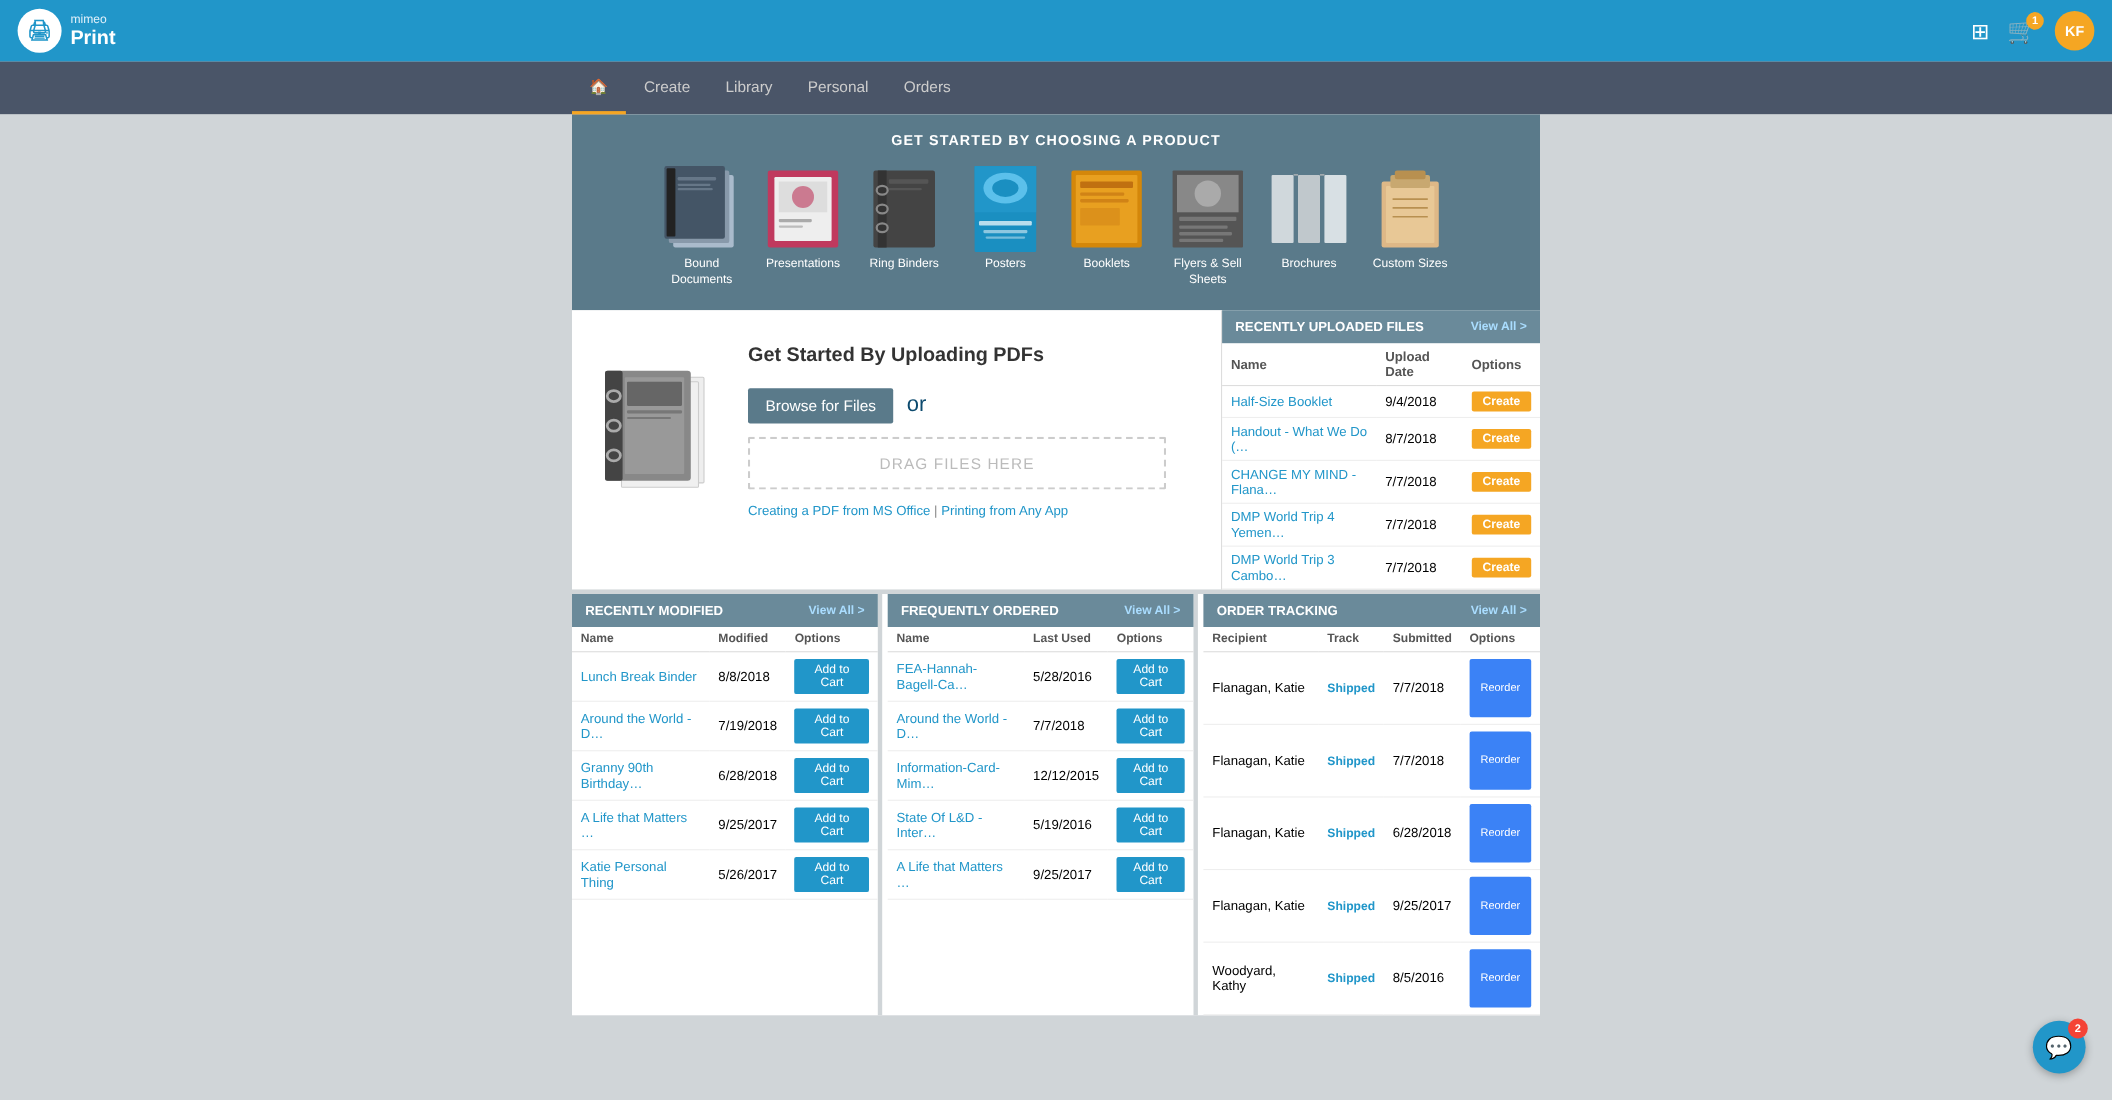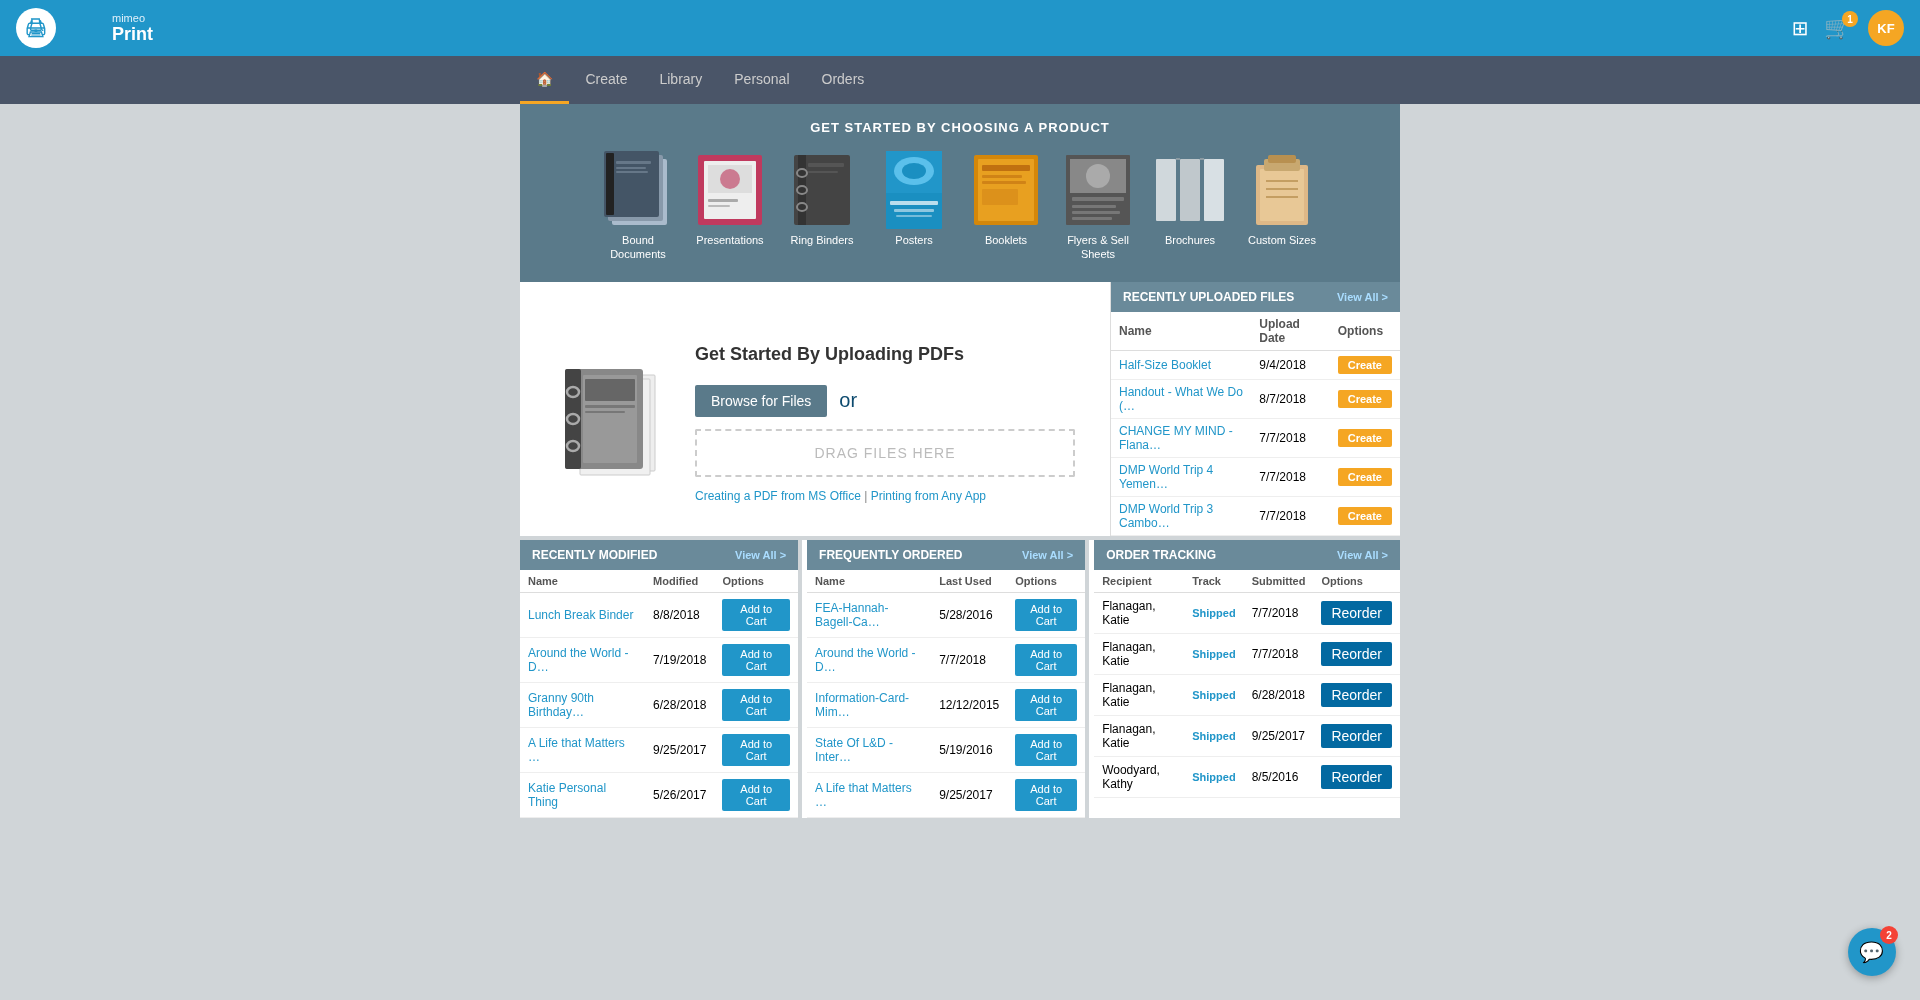--- a/index.html
+++ b/index.html
@@ -13,21 +13,21 @@
       align-items: center;
       padding: 0 16px;
       justify-content: space-between;
     }
     .logo-area { display: flex; align-items: center; gap: 8px; }
     .logo-circle {
       width: 40px; height: 40px; background: white; border-radius: 50%;
       display: flex; align-items: center; justify-content: center;
       font-size: 18px; color: #2196c9; font-weight: bold;
     }
-    .logo-text { color: white; margin-left: 48px; }
+    .logo-text { color: white; }
     .logo-text .brand-top { font-size: 11px; color: #e0f0fa; }
     .logo-text .brand-bottom { font-size: 18px; font-weight: bold; }
     .top-nav-right { display: flex; align-items: center; gap: 16px; }
     .grid-icon { color: white; font-size: 20px; cursor: pointer; }
     .cart-btn {
       position: relative; background: none; border: none; cursor: pointer;
       color: white; font-size: 22px;
     }
     .cart-badge {
       position: absolute; top: -4px; right: -6px;
@@ -76,21 +76,21 @@
     }
     .product-img {
       width: 78px; height: 78px;
       display: flex; align-items: center; justify-content: center;
       margin-bottom: 4px;
     }
     .product-label {
       color: white; font-size: 11px; text-align: center; line-height: 1.3;
     }
     .upload-left {
-      flex: 1; padding: 30px 20px; display: flex; flex-direction: column; align-items: center; margin-top: 32px;
+      flex: 1; padding: 30px 20px; display: flex; flex-direction: column; 
     }
     .upload-title { font-size: 18px; font-weight: bold; color: #333; margin-bottom: 20px; }
     .upload-controls { display: flex; align-items: center; gap: 12px; margin-bottom: 12px; }
     .browse-btn {
       background: #5a7a8a; color: white; border: none; padding: 8px 16px;
       font-size: 14px; cursor: pointer; border-radius: 2px;
     }
     .or-text { color: #0c4a6e; font-size: 20px; }
     .drag-area {
       border: 2px dashed #ccc; padding: 14px 40px; color: #bbb;
@@ -128,22 +128,22 @@
     .panel-sub-header a { color: #aaddff; text-decoration: none; font-size: 11px; }
     .data-table { width: 100%; border-collapse: collapse; font-size: 12px; }
     .data-table th { padding: 5px 8px; text-align: left; color: #555; border-bottom: 1px solid #ddd; font-size: 11px; }
     .data-table td { padding: 6px 8px; border-bottom: 1px solid #eee; }
     .data-table td a { color: #2196c9; text-decoration: none; }
     .add-cart-btn {
       background: #2196c9; color: white; border: none; padding: 4px 10px;
       font-size: 11px; cursor: pointer; border-radius: 2px;
     }
     .reorder-btn {
-      background: #0369a1; color: white; border: none; padding: 4px 10px;
-      font-size: 14px; cursor: pointer; border-radius: 2px;
+      background: #3b82f6; color: white; border: none; padding: 21px 10px;
+      font-size: 10px; cursor: pointer; border-radius: 2px;
     }
     .shipped-badge { color: #2196c9; font-weight: bold; font-size: 11px; }
 
     
     .chat-btn {
       position: fixed; bottom: 24px; right: 24px;
       width: 48px; height: 48px; background: #2196c9; border-radius: 50%;
       display: flex; align-items: center; justify-content: center;
       cursor: pointer; box-shadow: 0 2px 8px rgba(0,0,0,0.3);
     }

